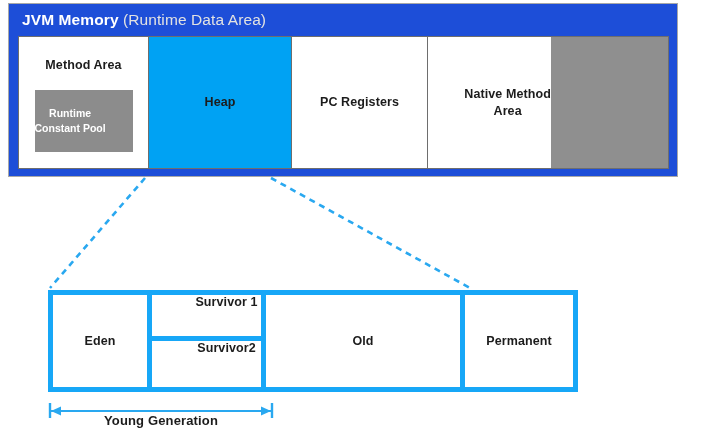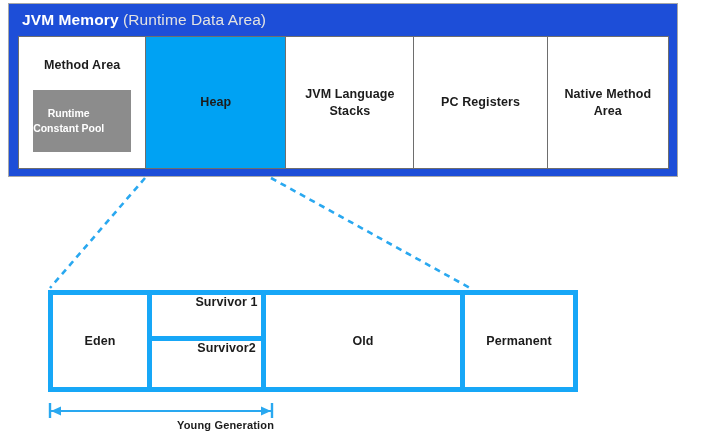--- a/index.html
+++ b/index.html
@@ -64,21 +64,21 @@
   }
   .region {
     background: #ffffff;
     position: relative;
     display: flex;
     align-items: center;
     justify-content: center;
     box-sizing: border-box;
     border-right: 1px solid #6e6e6e;
   }
-  .region:last-child { border-right: none; }
+  .region:last-child { border-right: none; justify-content: flex-end; }
   .region-label {
     font-size: 12.5px;
     font-weight: bold;
     color: #1c1c1c;
     text-align: center;
     line-height: 1.32;
     letter-spacing: 0.1px;
   }
 
   #region-method-area {
@@ -185,24 +185,24 @@
   #young-gen-bracket {
     position: absolute;
     left: 48px;
     top: 402px;
     width: 226px;
     height: 40px;
   }
   #young-gen-label {
     position: absolute;
     left: 0;
-    top: 17px;
+    top: 11px;
     width: 226px;
-    text-align: right;
-    font-size: 11px;
+    text-align: center;
+    font-size: 13px;
     font-weight: bold;
     color: #1c1c1c;
     letter-spacing: 0.15px;
   }
 </style>
 </head>
 <body>
 
 <div id="jvm-container">
 
@@ -220,26 +220,20 @@
           <span>Runtime</span><br>
           <span>Constant Pool</span>
         </div>
       </div>
     </div>
 
     <div class="region" id="region-heap">
       <div class="region-label">Heap</div>
     </div>
 
-    <div class="region" id="region-stacks">
-      <div class="region-label">
-        <span>JVM Language</span><br>
-        <span>Stacks</span>
-      </div>
-    </div>
 
     <div class="region" id="region-pc">
       <div class="region-label">PC Registers</div>
     </div>
 
     <div class="region" id="region-native">
       <div class="region-label">
         <span>Native Method</span><br>
         <span>Area</span>
       </div>

